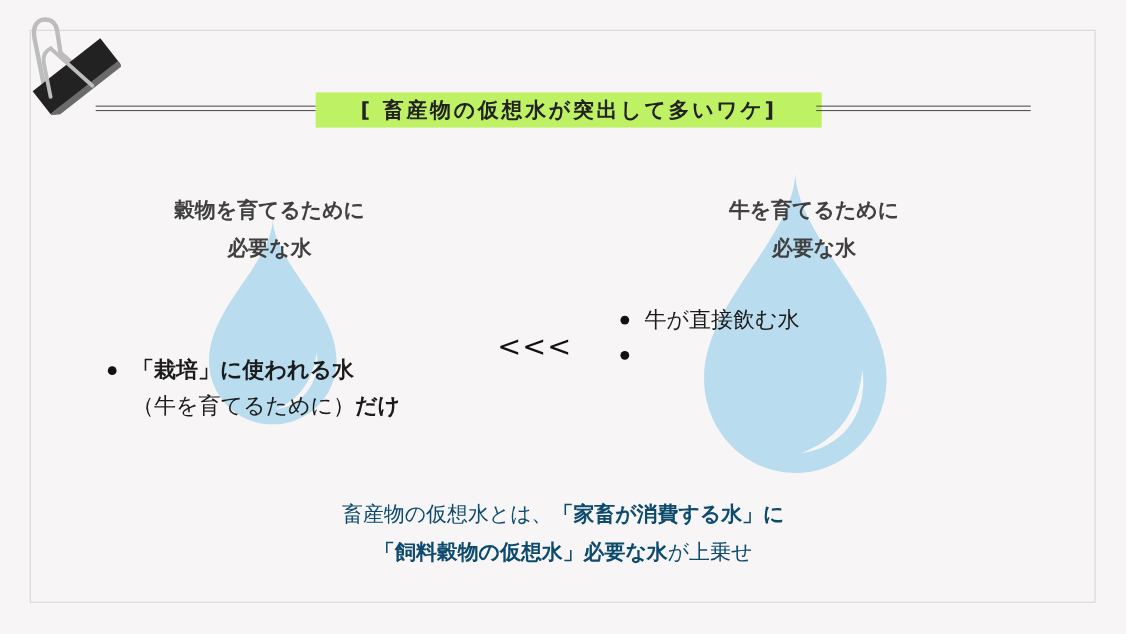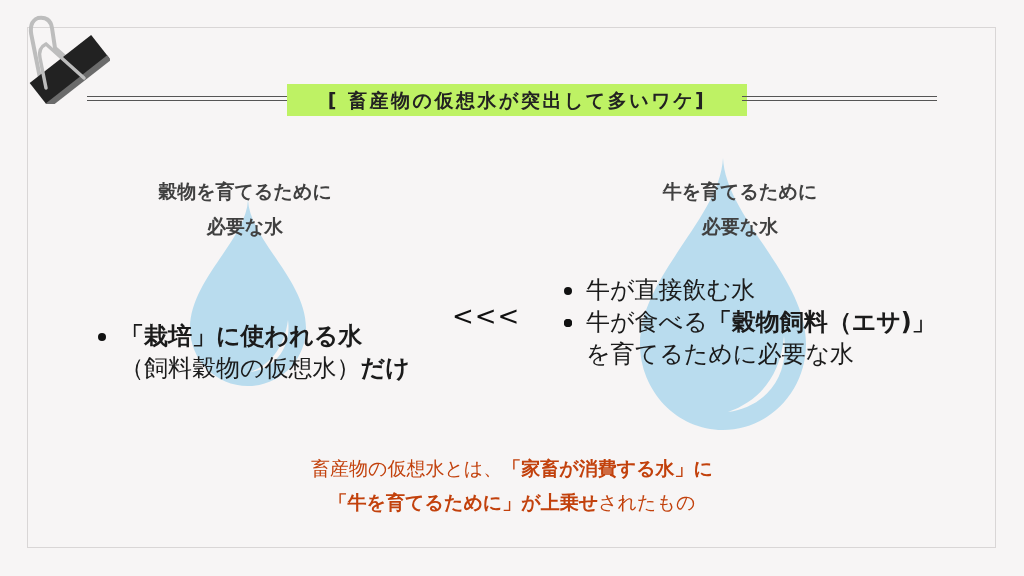--- a/index.html
+++ b/index.html
@@ -21,33 +21,33 @@
   .title-line.right { right: 0; width: 195px; }
   .title-box {
     position: absolute; left: 200px; top: 0; width: 460px; height: 32px;
     background: #bef264; text-align: center; line-height: 32px;
     font-weight: bold; font-size: 19px; letter-spacing: 2.5px; color: #222;
   }
   .drop { position: absolute; }
   .col-head {
     position: absolute; text-align: center; font-weight: bold; font-size: 19px; line-height: 35px; color: #404040;
   }
-  .bullets { position: absolute; font-size: 24px; line-height: 32px; color: #1b1b1b; }
+  .bullets { position: absolute; font-size: 20px; line-height: 32px; color: #1b1b1b; }
   .bullets ul { list-style: none; margin: 0; padding: 0; }
   .bullets li { position: relative; padding-left: 24px; }
   .bullets li .dot {
     position: absolute; left: 2px; top: 13px; width: 8px; height: 8px; border-radius: 50%; background: #111;
   }
   .bold { font-weight: bold; }
   .lt {
     position: absolute; left: 452px; top: 301px; font-size: 26px; letter-spacing: 1px; color: #111;
   }
   .summary {
     position: absolute; left: 150px; top: 451px; width: 724px; text-align: center;
-    font-size: 19px; line-height: 34px; color: #c2410c;
+    font-size: 19px; line-height: 34px; color: #0c4a6e;
   }
 </style>
 </head>
 <body>
 
 <div class="frame"></div>
 
 <svg class="clip" viewBox="0 0 100 96">
   <path d="M30 70 L22 30 Q18 14 28 10 Q40 8 42 20 L45 40 L70 62" fill="none" stroke="#bdbdbd" stroke-width="4" stroke-linecap="round"></path>
   <g transform="rotate(-38 55 60)">
@@ -75,48 +75,43 @@
 
 <div class="col-head" style="left:110px; top:174px; width:270px;">
   <div>穀物を育てるために</div>
   <div>必要な水</div>
 </div>
 <div class="bullets" style="left:96px; top:296px; width:320px;margin-top:24px;">
   <ul>
     <li>
       <span class="dot"></span>
       <span class="bold">「栽培」に使われる水</span><br>
-      <span>（飼料穀物の仮想水）</span><span class="bold">だけ</span>
+      <span>（牛を育てるために）</span><span class="bold">だけ</span>
     </li>
   </ul>
 </div>
 
 <div class="lt">&lt;&lt;&lt;</div>
 
 <div class="col-head" style="left:605px; top:174px; width:270px;">
   <div>牛を育てるために</div>
   <div>必要な水</div>
 </div>
 <div class="bullets" style="left:562px; top:274px; width:420px;">
   <ul>
     <li>
       <span class="dot"></span>
       <span>牛が直接飲む水</span>
     </li>
     <li>
       <span class="dot"></span>
     </li>
-    <li>
-      <span class="dot"></span>
-      <span>牛が食べる</span><span class="bold">「穀物飼料（エサ)」</span><br>
-      <span>を育てるために必要な水</span>
-    </li>
   </ul>
 </div>
 
 <div class="summary">
   <div>
     <span>畜産物の仮想水とは、</span><span class="bold">「家畜が消費する水」に</span>
   </div>
   <div>
-    <span class="bold">「牛を育てるために」が上乗せ</span><span>されたもの</span>
+    <span class="bold">「飼料穀物の仮想水」必要な水</span><span>が上乗せ</span>
   </div>
 </div>
 
 </body></html>

